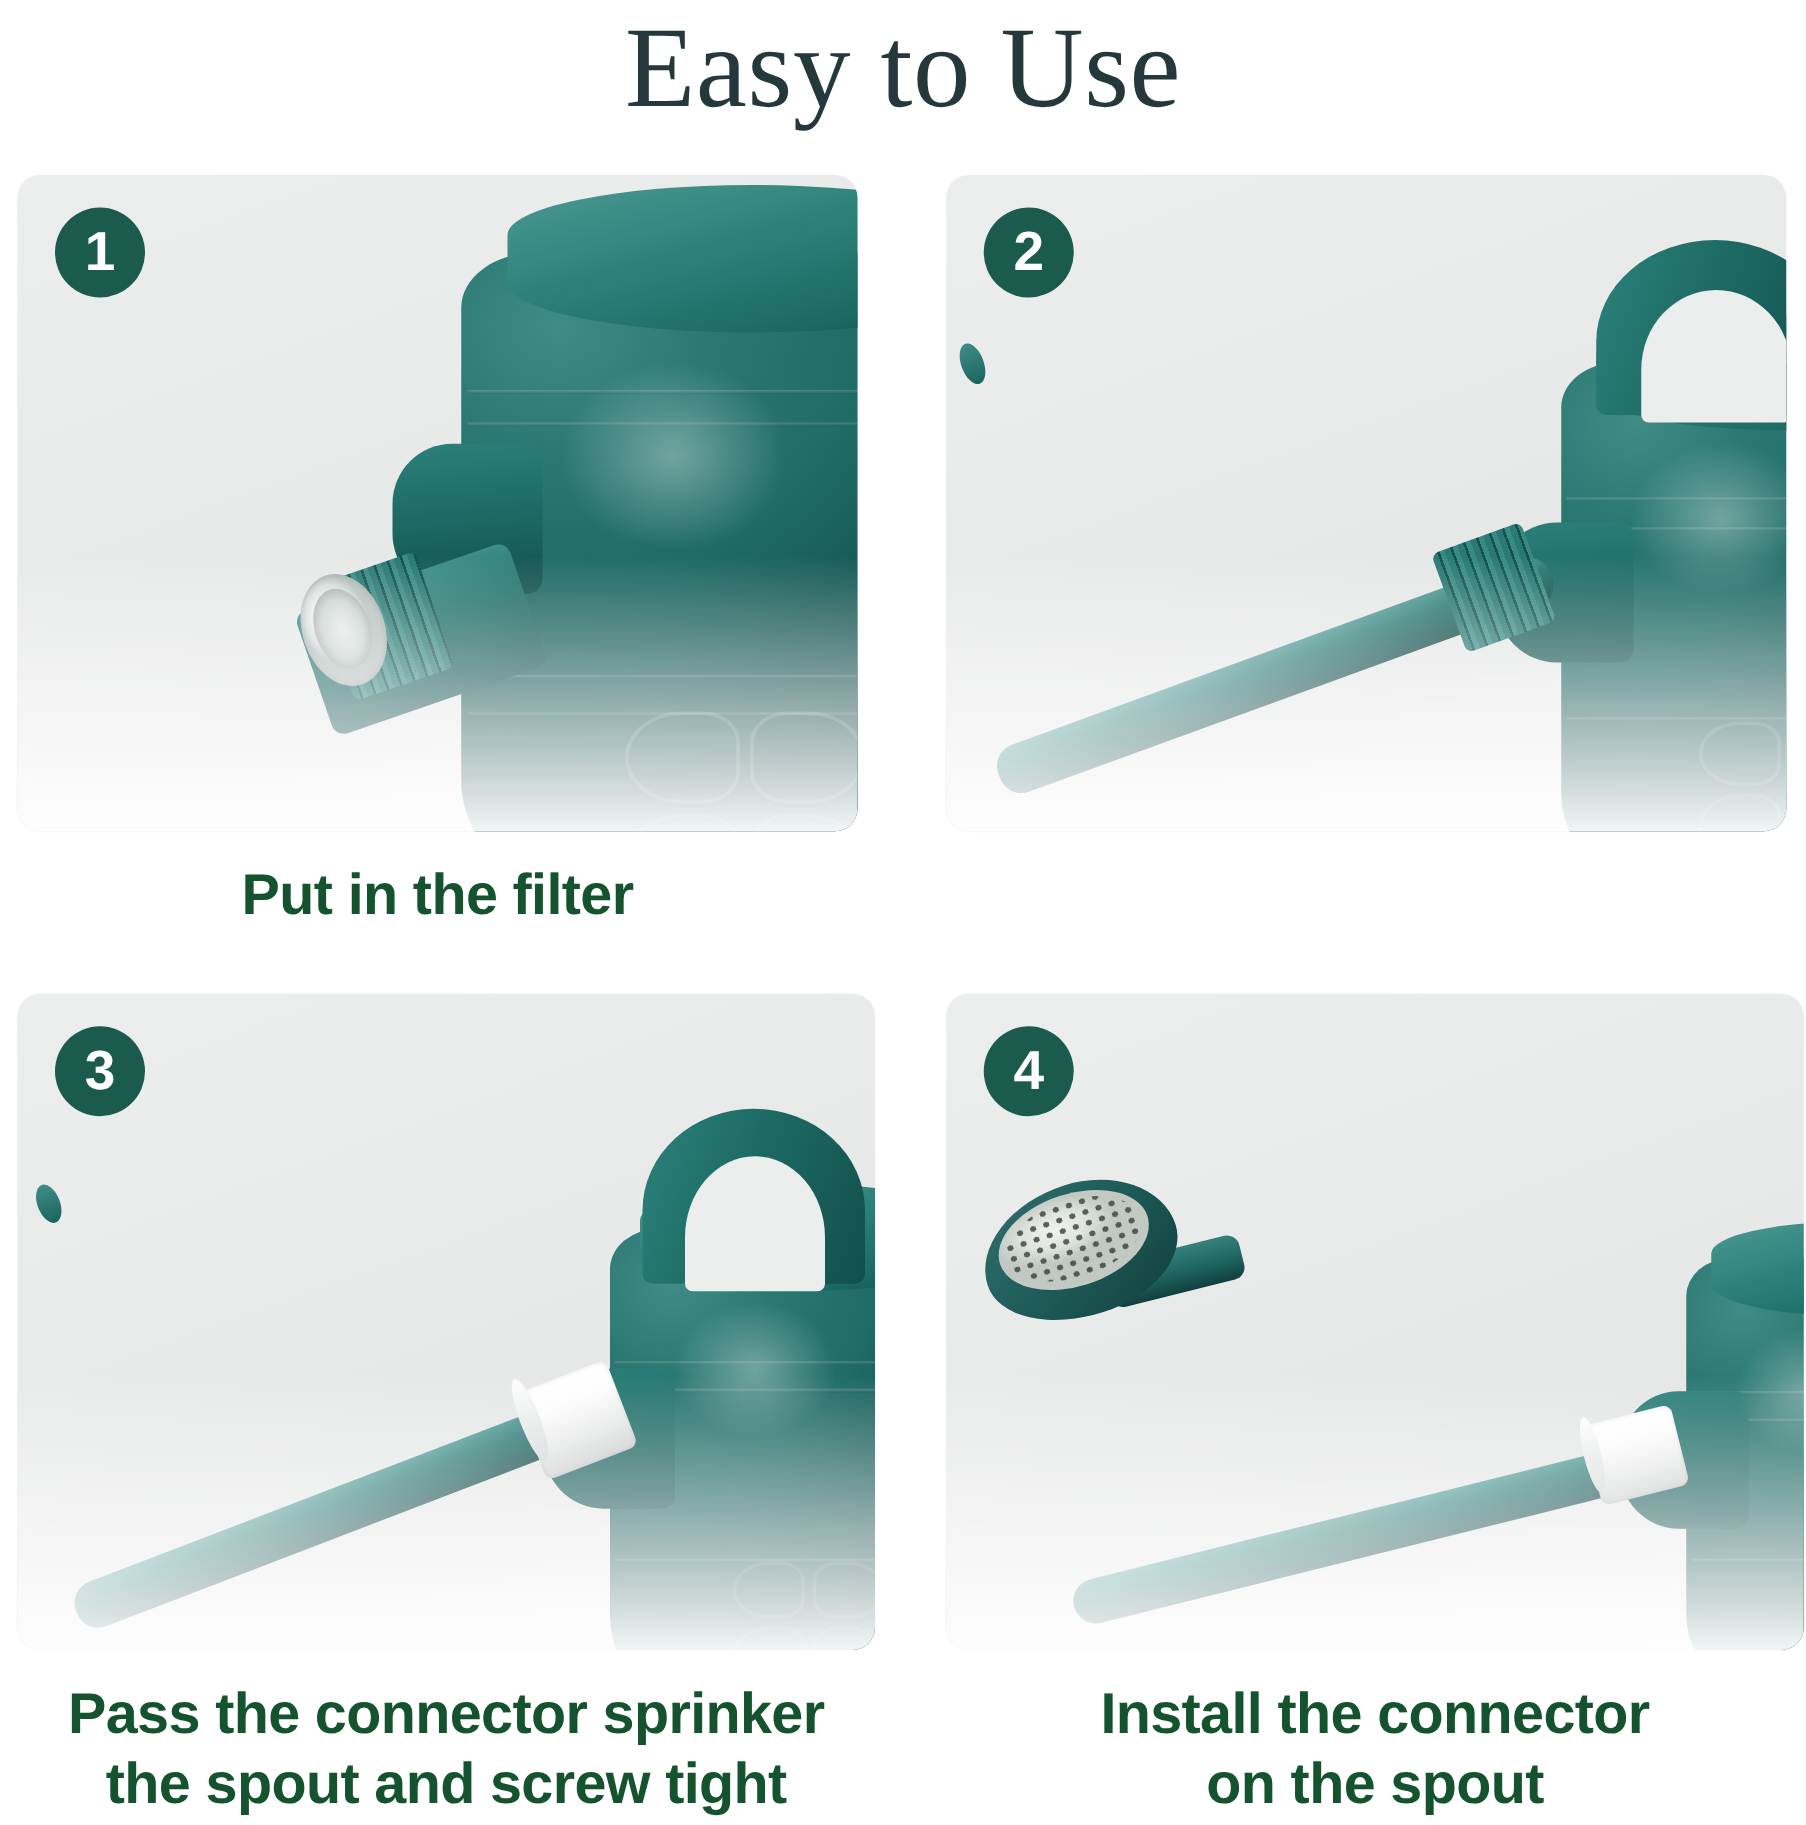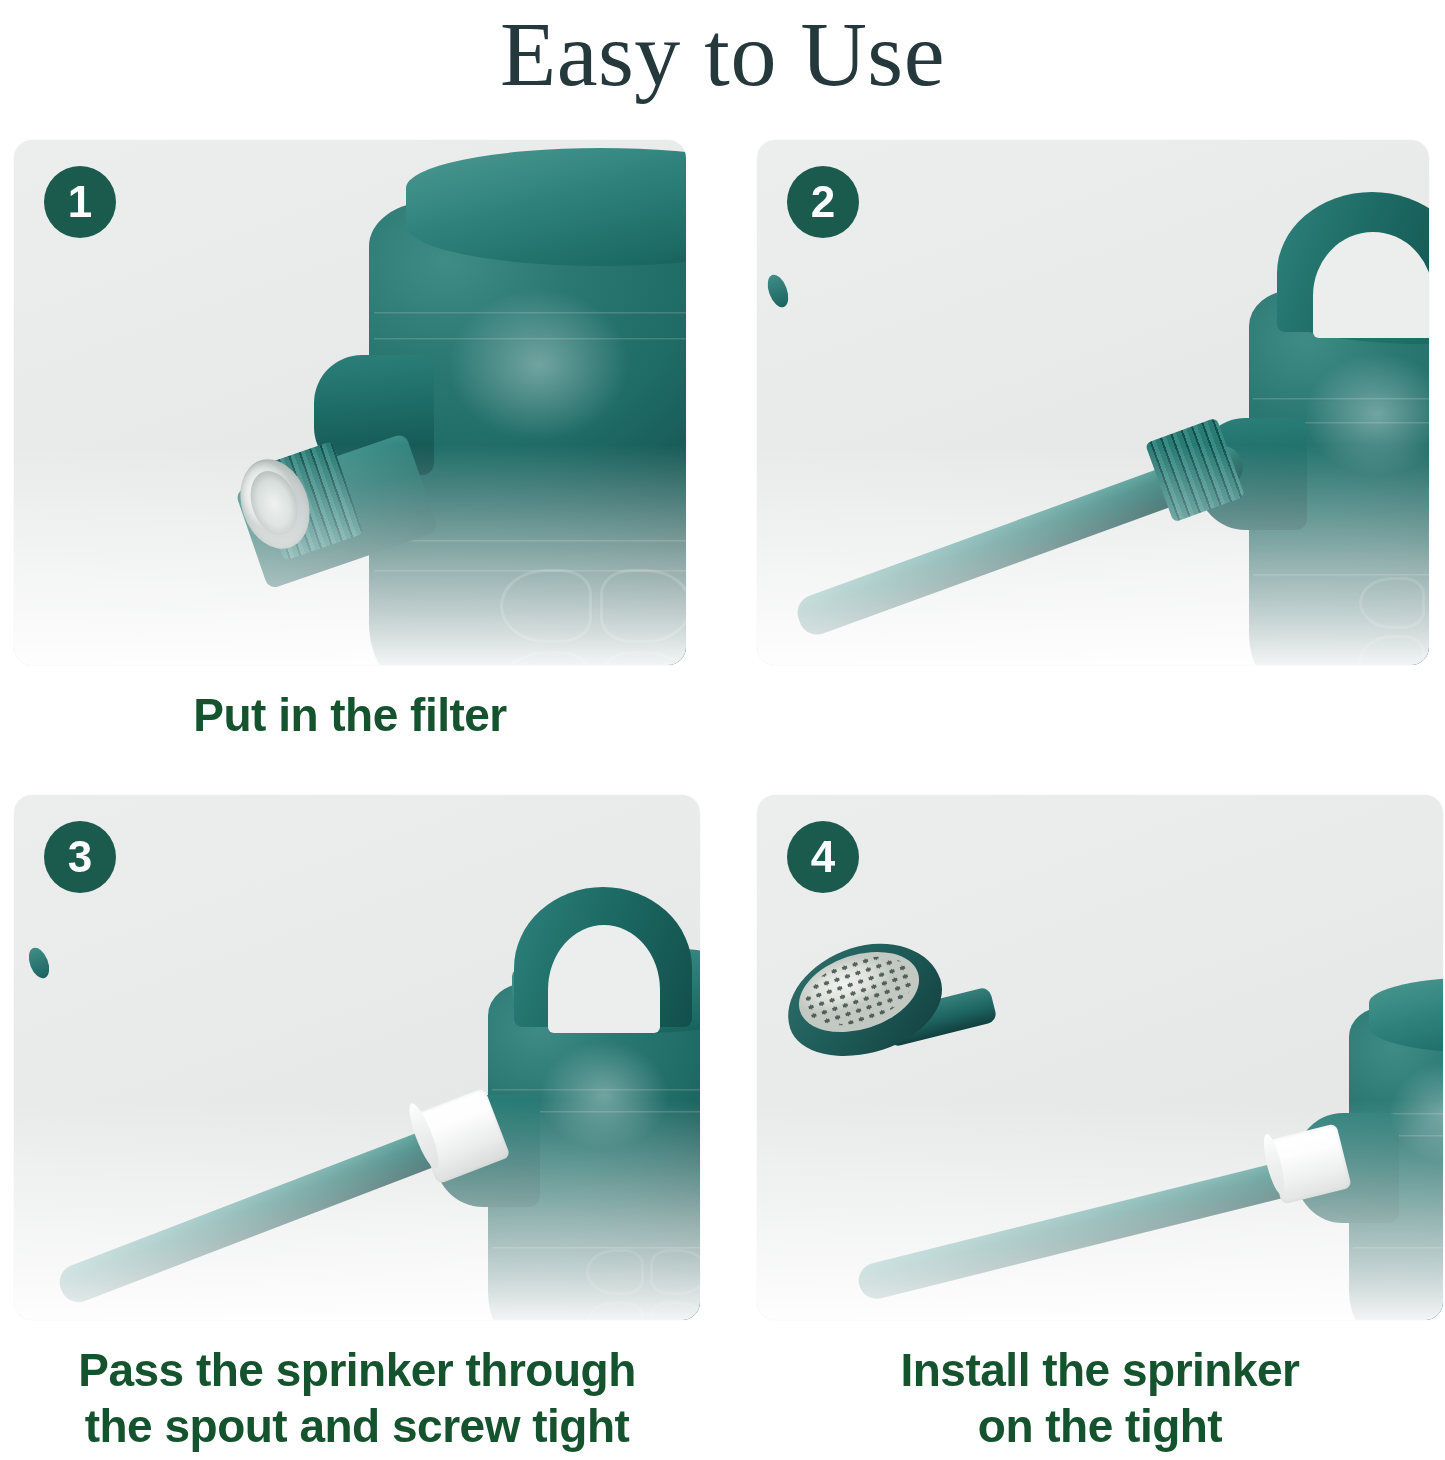--- a/index.html
+++ b/index.html
@@ -356,21 +356,21 @@
           <div class="tube-tip" style="left:16px; top:152px; width:18px; height:32px; transform:rotate(-21deg);"></div>
 
           <div class="nut" style="left:408px; top:304px; width:78px; height:74px; transform:rotate(-21deg);"></div>
           <div class="nut-rim" style="left:402px; top:306px; width:16px; height:70px; transform:rotate(-21deg);"></div>
 
           <div class="sheen" style="left:500px; top:226px; width:180px; height:150px;"></div>
         </div>
       </div>
 
       <div class="caption">
-        <span>Pass the sprinker through</span>
+        <span>Pass the connector sprinker</span>
         <span class="l2">the spout and screw tight</span>
       </div>
     </div>
 
     <div class="step s4">
       <div class="card">
 
         <div class="badge">4</div>
 
         <div class="scene">
@@ -392,19 +392,19 @@
           <div class="rose-neck" style="left:128px; top:204px; width:110px; height:36px; transform:rotate(-14deg);"></div>
           <div class="rose" style="left:28px; top:152px; width:158px; height:106px; transform:rotate(-18deg); border-radius:52% 48% 48% 52% / 54% 54% 46% 46%;"></div>
           <div class="rose-face" style="left:40px; top:160px; width:124px; height:74px; transform:rotate(-18deg); border-radius:50%;"></div>
           <div class="rose-holes" style="left:46px; top:165px; width:112px; height:62px; transform:rotate(-18deg);"></div>
 
           <div class="sheen" style="left:610px; top:248px; width:160px; height:140px;"></div>
         </div>
       </div>
 
       <div class="caption">
-        <span>Install the sprinker</span>
-        <span class="l2">on the tight</span>
+        <span>Install the connector</span>
+        <span class="l2">on the spout</span>
       </div>
     </div>
 
   </div>
 </div>
 
 </body></html>

